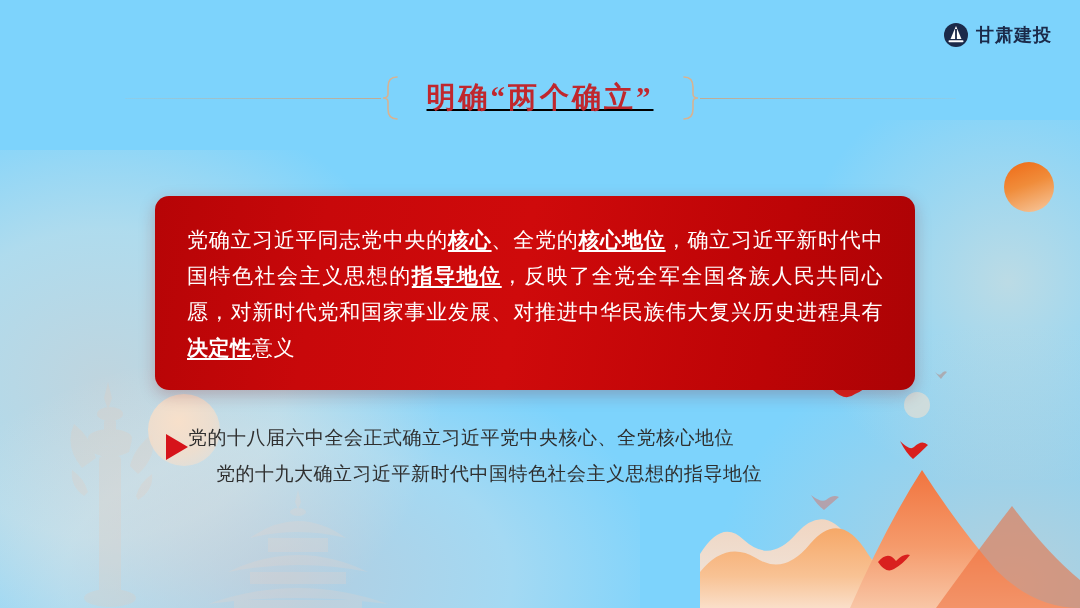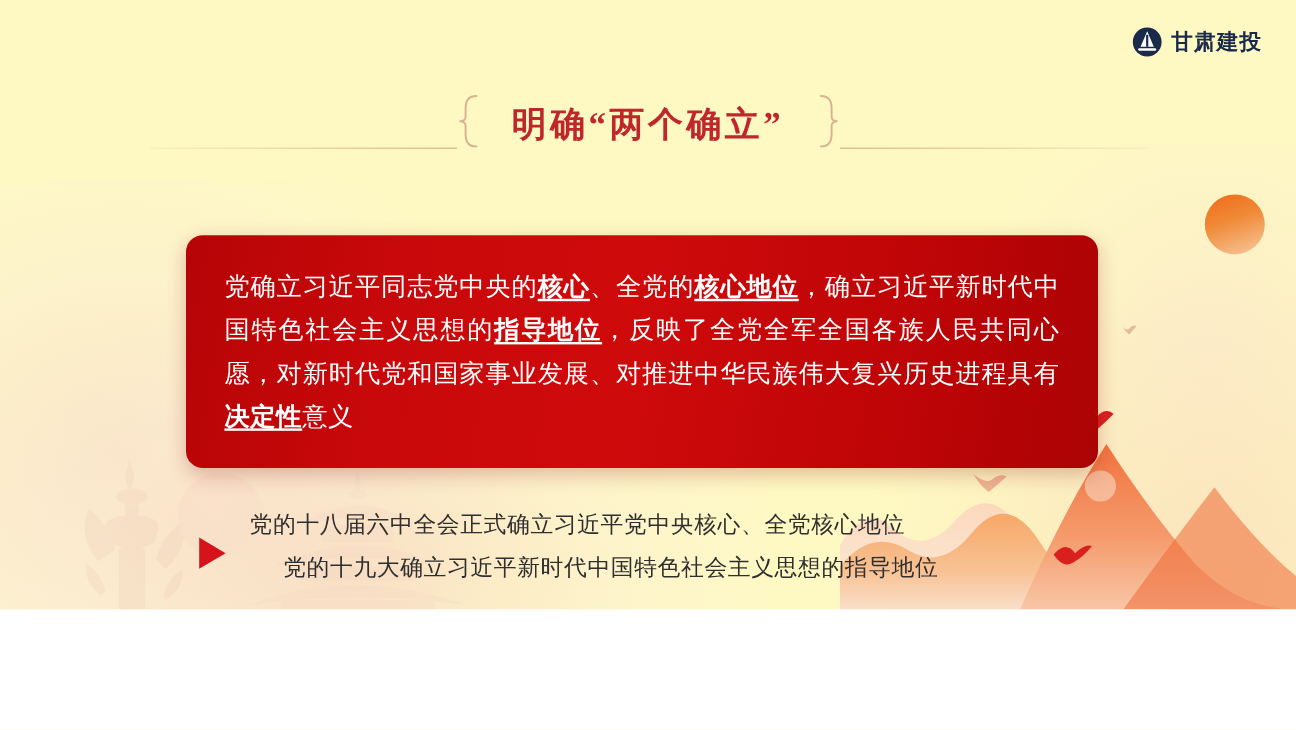--- a/index.html
+++ b/index.html
@@ -8,23 +8,23 @@
     background: #ffffff;
   }
   body {
     font-family: "Liberation Sans", "DejaVu Sans", sans-serif;
   }
 
   
   .slide {
     position: relative;
     width: 1080px;
-    height: 508px;
+    height: 608px;
     overflow: hidden;
-    background: #fef9c3;
+    background: #7dd3fc;
     user-select: none;
   }
 
   
   .bg-layer { position: absolute; inset: 0; pointer-events: none; }
 
   .wash-left {
     position: absolute;
     left: -120px; top: 150px;
     width: 560px; height: 520px;
@@ -133,23 +133,24 @@
     letter-spacing: 1px;
     white-space: nowrap;
   }
 
   
   .title-row {
     position: absolute;
     left: 0; right: 0; top: 72px;
     height: 52px;
     display: flex;
-    align-items: flex-end;
+    align-items: center;
     justify-content: center;
     gap: 0;
+    text-decoration: underline;
   }
   .title-rule {
     height: 1px;
     background: linear-gradient(to right,
                 rgba(214,175,140,0.15),
                 rgba(206,164,126,0.85));
     width: 256px;
   }
   .title-rule.right {
     background: linear-gradient(to left,
@@ -198,22 +199,22 @@
     text-decoration: underline;
     text-underline-offset: 3px;
     text-decoration-thickness: 2px;
   }
 
   
   .bullets {
     position: absolute;
     left: 166px; top: 424px;
     display: flex;
-    align-items: center;
-    gap: 20px;
+    align-items: flex-start;
+    gap: 0;
   }
   .bullet-marker {
     width: 0; height: 0;
     margin-top: 10px;
     border-left: 22px solid #d6131a;
     border-top: 13px solid transparent;
     border-bottom: 13px solid transparent;
     flex: none;
   }
   .bullet-lines {

